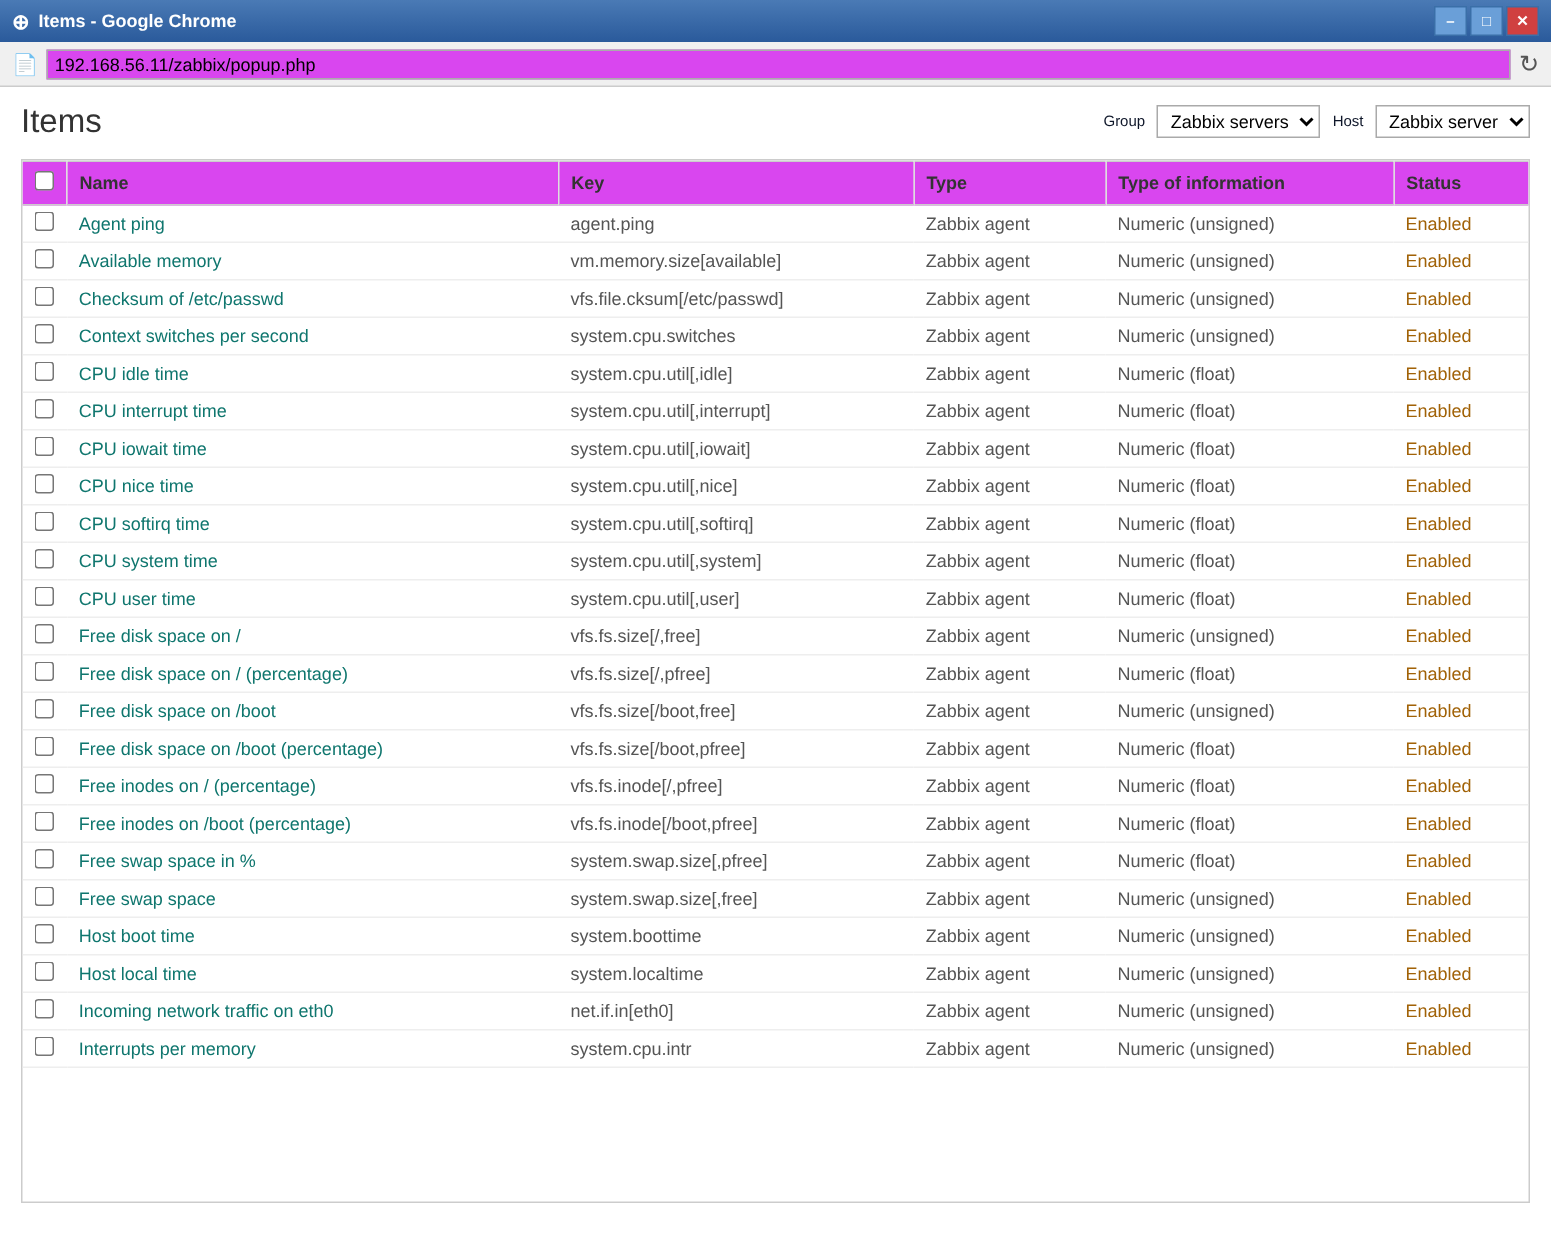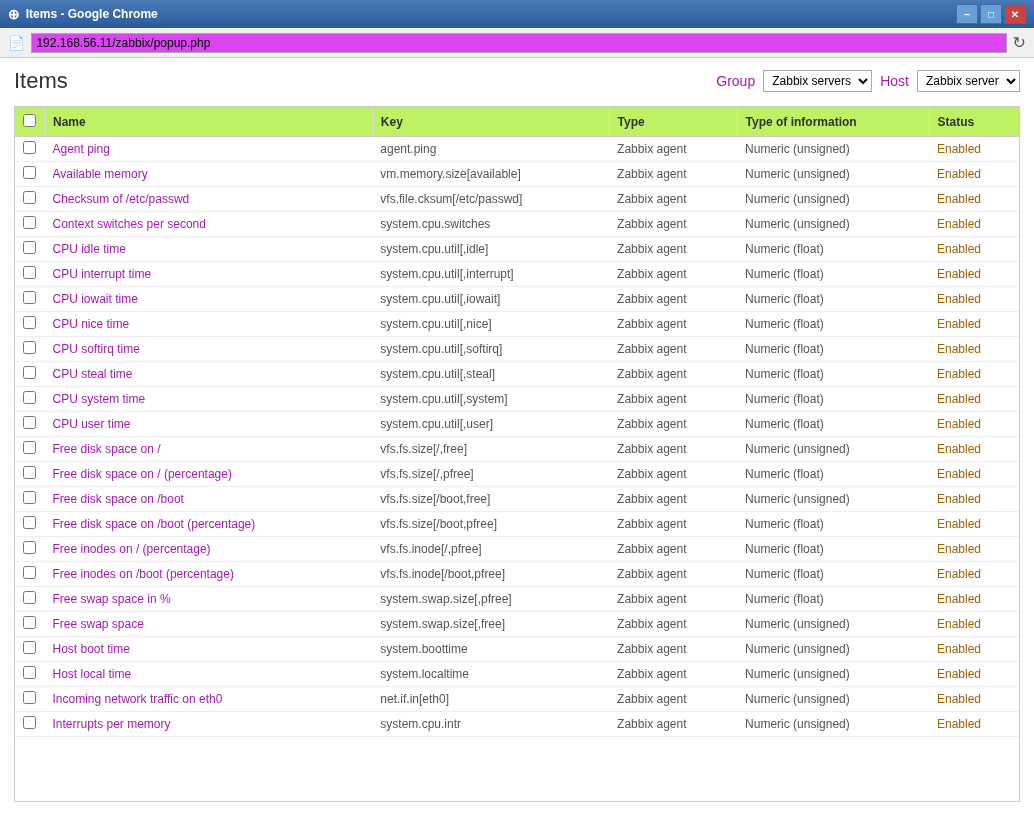--- a/index.html
+++ b/index.html
@@ -52,52 +52,52 @@
     .main { padding: 10px 14px; height: calc(824px - 58px); overflow: hidden; }
 
     
     .page-header {
       display: flex;
       align-items: center;
       margin-bottom: 12px;
     }
     .page-title { font-size: 22px; font-weight: normal; color: #333; flex: 1; }
     .filter-area { display: flex; align-items: center; gap: 8px; }
-    .filter-label { color: #a21caf; font-size: 14px; text-align: center; }
+    .filter-label { color: #0f172a; font-size: 10px; text-align: center; }
     .filter-select {
       height: 22px;
       border: 1px solid #aaa;
       background: white;
       font-size: 12px;
       padding: 0 4px;
       cursor: pointer;
     }
 
     
     .items-table {
       width: 100%;
       border-collapse: collapse;
       font-size: 12px;
     }
     .items-table thead tr {
-      background: #bef264;
+      background: #d946ef;
       border-top: 1px solid #ccc;
       border-bottom: 1px solid #ccc;
     }
     .items-table thead th {
       text-align: left;
       padding: 6px 8px;
       font-weight: bold;
       color: #333;
       border-right: 1px solid #ddd;
     }
     .items-table thead th:last-child { border-right: none; }
     .items-table tbody tr { border-bottom: 1px solid #eee; }
     .items-table tbody td { padding: 4px 8px; color: #555; }
-    .items-table tbody td.name-cell a { color: #a21caf; text-decoration: none; text-align: right; }
+    .items-table tbody td.name-cell a { color: #0f766e; text-decoration: none; text-align: right; }
     .items-table tbody td.status-enabled { color: #a16207; font-weight: normal; }
 
     .checkbox-col { width: 24px; text-align: center; }
     .checkbox-col input[type=checkbox] { cursor: pointer; }
 
     
     .table-container {
       height: calc(824px - 58px - 70px);
       overflow-y: scroll;
       overflow-x: hidden;
@@ -225,28 +225,20 @@
           <tr>
             <td class="checkbox-col"><input type="checkbox" style=""></td>
             <td class="name-cell"><a href="#">CPU softirq time</a></td>
             <td>system.cpu.util[,softirq]</td>
             <td>Zabbix agent</td>
             <td>Numeric (float)</td>
             <td class="status-enabled">Enabled</td>
           </tr>
           <tr>
             <td class="checkbox-col"><input type="checkbox" style=""></td>
-            <td class="name-cell"><a href="#">CPU steal time</a></td>
-            <td>system.cpu.util[,steal]</td>
-            <td>Zabbix agent</td>
-            <td>Numeric (float)</td>
-            <td class="status-enabled">Enabled</td>
-          </tr>
-          <tr>
-            <td class="checkbox-col"><input type="checkbox" style=""></td>
             <td class="name-cell"><a href="#">CPU system time</a></td>
             <td>system.cpu.util[,system]</td>
             <td>Zabbix agent</td>
             <td>Numeric (float)</td>
             <td class="status-enabled">Enabled</td>
           </tr>
           <tr>
             <td class="checkbox-col"><input type="checkbox" style=""></td>
             <td class="name-cell"><a href="#">CPU user time</a></td>
             <td>system.cpu.util[,user]</td>

